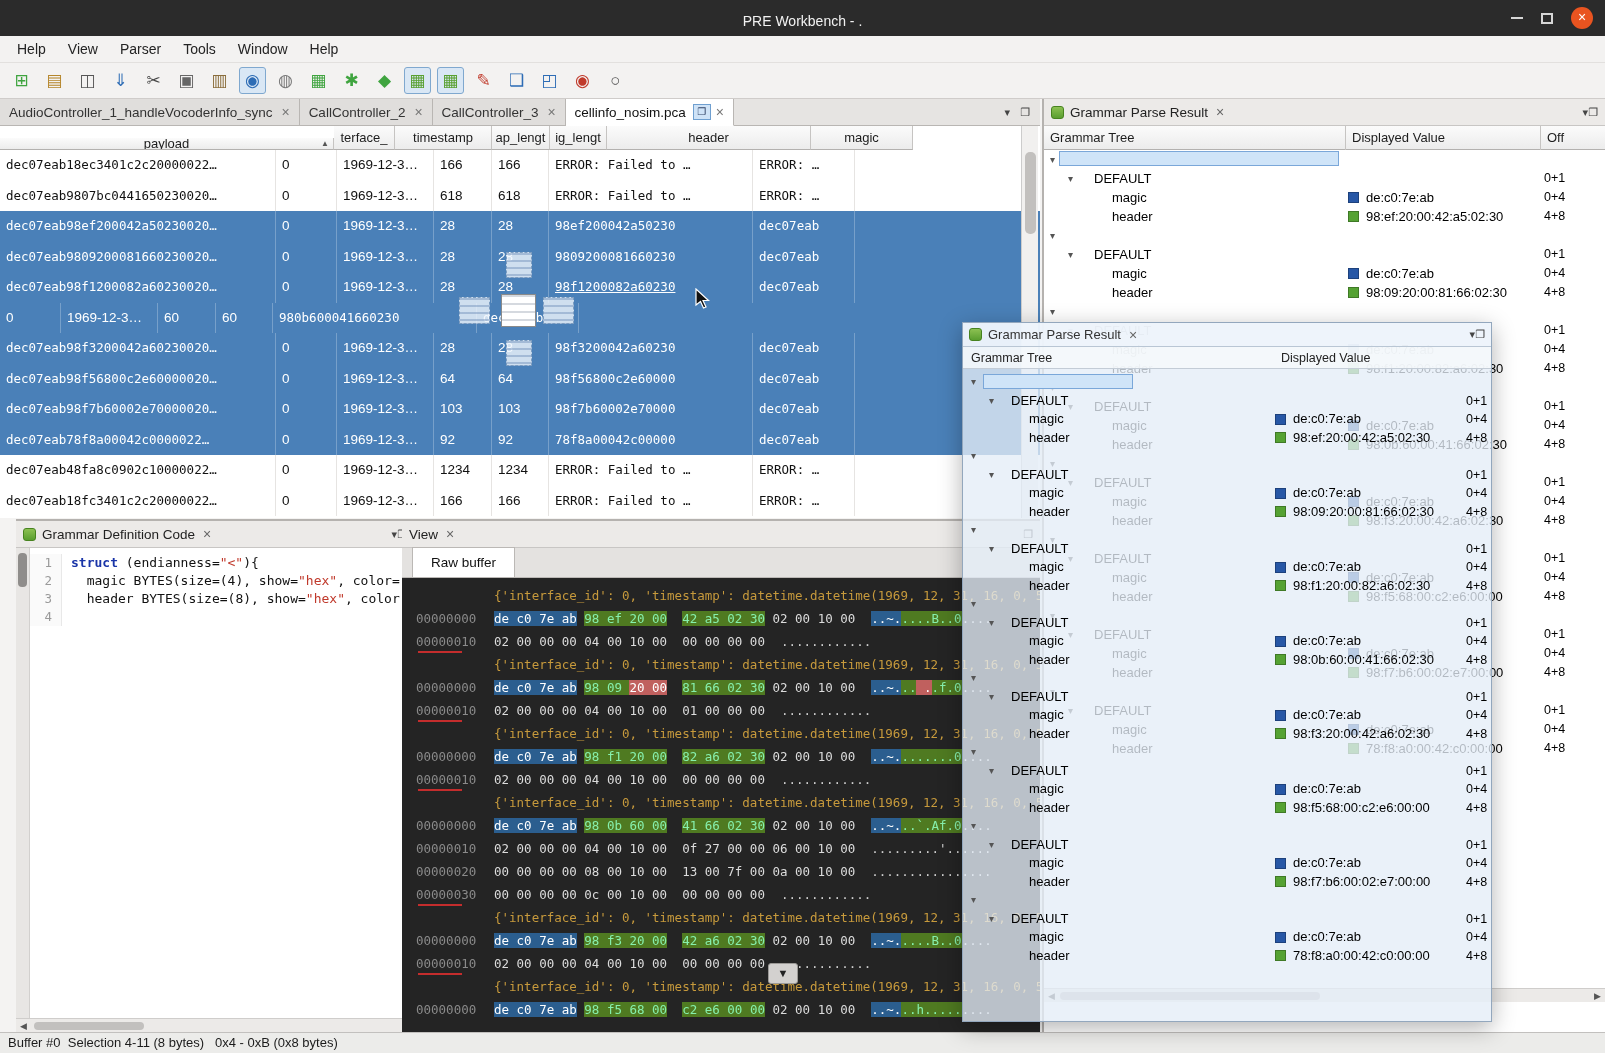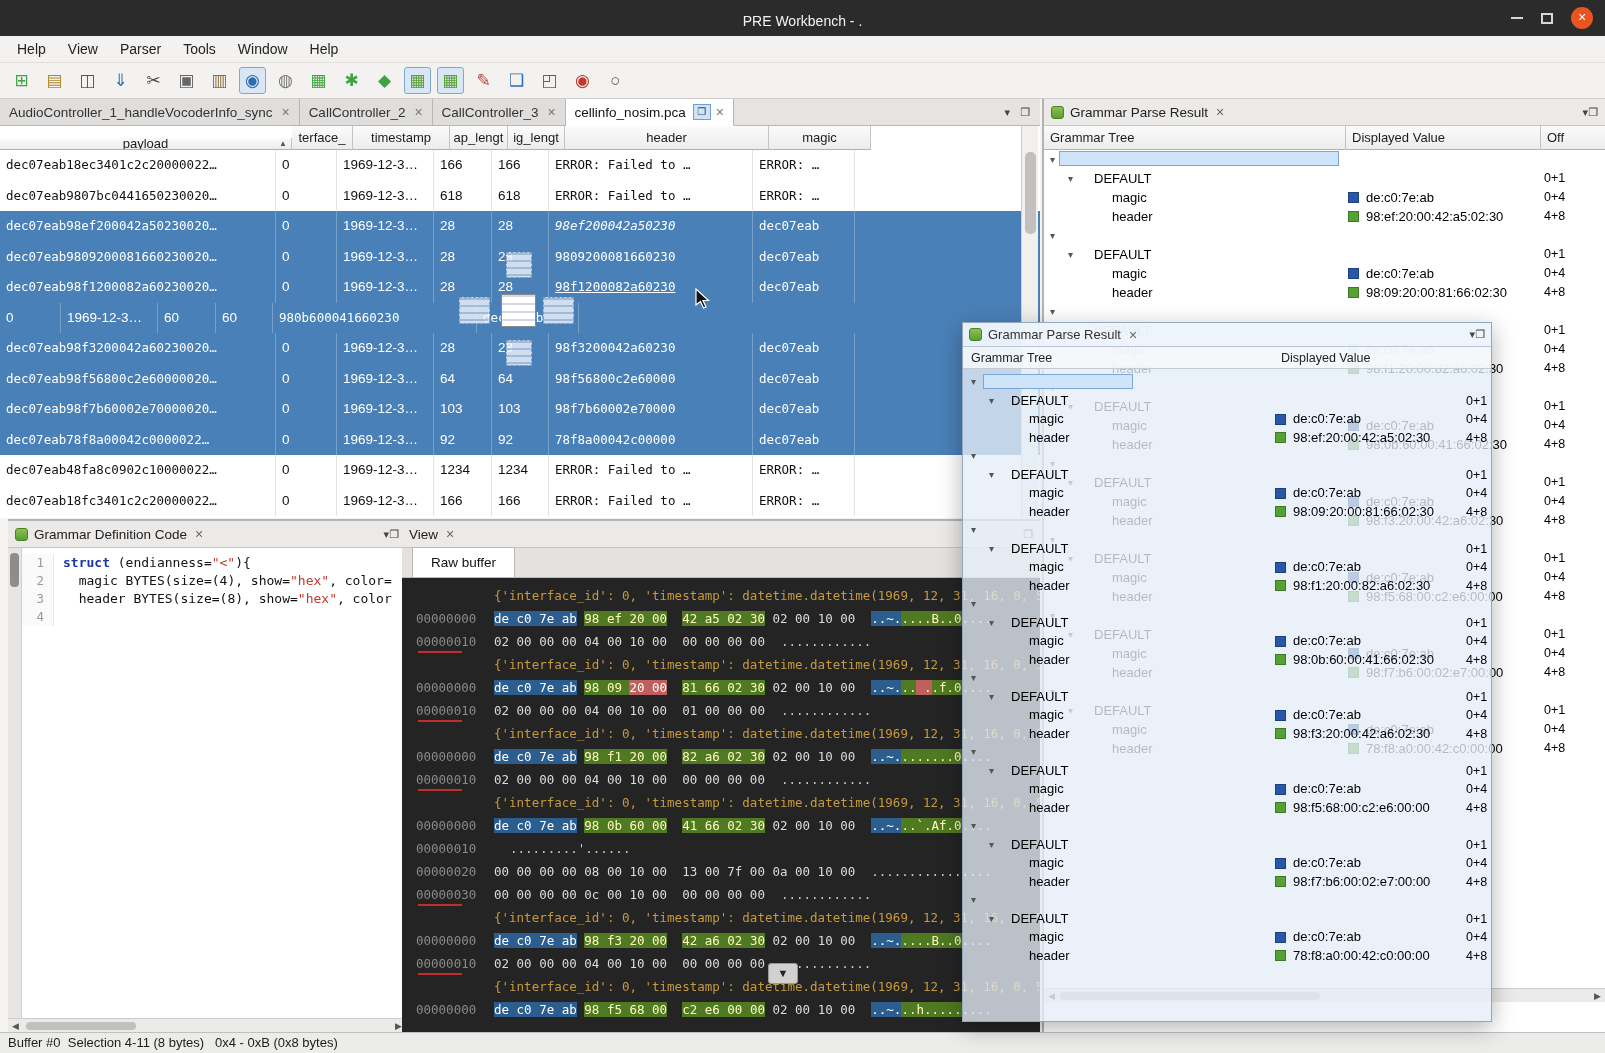--- a/index.html
+++ b/index.html
@@ -40,21 +40,21 @@
 .trow.sel{background:var(--selection)}
 .trow.sel .td{color:#fff;border-right-color:rgba(255,255,255,.25)}
 #table-vscroll{left:1021px;top:126px;width:17px;height:392px;background:#f1f0ef;border-left:1px solid #ccc}
 #table-vthumb{position:absolute;left:3px;top:26px;width:11px;height:82px;background:#c2c0be;border-radius:5px}
 
 .panel-title{height:27px;background:#eceae8;border-bottom:1px solid #c8c6c4;display:flex;align-items:center;padding:0 7px;font-size:13.5px;color:#222}
 .panel-icon{width:13px;height:13px;border-radius:3px;background:linear-gradient(#8cc152,#5a9e2f);border:1px solid #47831f;margin-right:6px;flex:none}
 .panel-close{margin-left:8px;color:#666;font-size:14px}
 .spacer{flex:1}
 
-#gdc-panel{left:8px;top:519px;width:400px;height:513px;background:#fff;border-top:2px solid #b5b2af;border-right:2px solid #b5b2af}
+#gdc-panel{left:16px;top:519px;width:400px;height:513px;background:#fff;border-top:2px solid #b5b2af;border-right:2px solid #b5b2af}
 #gdc-strip{position:absolute;left:0;top:27px;width:14px;bottom:14px;background:#e8e6e4;border-right:1px solid #d2d0ce}
 #gdc-thumb{position:absolute;left:2px;top:5px;width:9px;height:34px;background:#8f8d8b;border-radius:4px}
 #gdc-code{position:absolute;left:14px;top:27px;right:0;bottom:14px;background:#fff;overflow:hidden;padding-top:6px}
 .code-line{display:flex;height:18px;font-family:"DejaVu Sans Mono",monospace;font-size:13px}
 .lnum{width:32px;flex:none;text-align:right;padding-right:9px;color:#9a9a9a;background:#fafafa;border-right:1px solid #e8e8e8;font-size:12.5px;line-height:18px}
 .code-text{padding-left:9px;white-space:pre;line-height:18px}
 .c-kw{color:#1a35a8;font-weight:bold}
 .c-str{color:#c0392b}
 .c-num{color:#111}
 .c-pl{color:#111}
@@ -65,21 +65,21 @@
 #zoom-tabstrip{position:absolute;left:0;top:27px;width:100%;height:30px;background:#e4e2e0;border-bottom:1px solid #bbb8b5;display:flex;align-items:flex-end;padding-left:10px}
 #raw-buffer-tab{height:30px;background:#fff;border:1px solid #bbb8b5;border-bottom:none;padding:0 18px;line-height:30px;font-size:13.5px;color:#111}
 #hex-view{position:absolute;left:0;top:57px;width:100%;bottom:0;background:#242424;overflow:hidden;padding:6px 0 0 14px;font-family:"DejaVu Sans Mono",monospace;font-size:12.5px}
 .hex-ann{color:var(--annotation);padding-left:78px;height:23px;line-height:23px;white-space:pre;overflow:hidden}
 .hex-line{position:relative;height:23px;line-height:23px;white-space:pre;display:flex}
 .hex-line.end::after{content:"";position:absolute;left:2px;bottom:0;width:44px;height:2px;background:#c42d2d}
 .hex-off{color:#8a8a8a;width:64px;flex:none;margin-right:14px}
 .hex-bytes{color:#dcdcdc}
 .hex-ascii{color:#cfcfcf;margin-left:16px}
 .b-m{background:var(--hex_magic_bg);color:#fff}
-.b-h{background:var(--hex_header_bg);color:#fef9c3}
+.b-h{background:var(--hex_header_bg);color:#86efac}
 .b-s{background:var(--hex_selection_bg);color:#fff}
 #zoom-down-btn{position:absolute;left:366px;top:442px;width:30px;height:21px;background:#d3d1cf;border:1px solid #9b9996;border-radius:3px;text-align:center;font-size:11px;line-height:19px;color:#222}
 
 #right-panel{left:1042px;top:99px;width:563px;height:933px;background:#fff;border-left:2px solid #b5b2af}
 #rp-cols{position:absolute;left:0;top:27px;width:100%;height:24px;background:linear-gradient(#fbfbfb,#ececec);border-bottom:1px solid #b3b1af;font-size:13px;color:#1d1d1d}
 .rp-col-label{position:absolute;top:0;line-height:24px}
 #rp-col-tree{left:6px}
 #rp-col-value{left:301px;border-left:1px solid #c6c4c2;padding-left:6px}
 #rp-col-off{left:496px;border-left:1px solid #c6c4c2;padding-left:6px}
 #rp-tree{position:absolute;left:0;top:51px;width:100%;bottom:60px;overflow:hidden}
@@ -172,21 +172,21 @@
         <span class="tab-close">×</span>
       </div>
       <span class="tabbar-right">
         <span class="small-btn">▾</span>
         <span class="small-btn">❐</span>
       </span>
     </div>
 
   <div id="table-area" class="abs">
     <div id="packet-header">
-        <div class="th" style="width: 292px; margin-top: 12px;">
+        <div class="th" style="width: 334px; margin-top: 12px;">
           <span>payload</span>
           <span class="sort">▲</span>
         </div>
         <div class="th" style="width: 61px;">
           <span>terface_</span>
         </div>
         <div class="th" style="width: 97px;">
           <span>timestamp</span>
         </div>
         <div class="th" style="width: 58px;">
@@ -220,21 +220,21 @@
           <div class="td" style="width: 57px;">618</div>
           <div class="td mono" style="width: 204px;">ERROR: Failed to …</div>
           <div class="td mono" style="width: 102px;">ERROR: …</div>
         </div>
         <div class="trow sel">
           <div class="td mono" style="width: 276px;">dec07eab98ef200042a50230020…</div>
           <div class="td" style="width: 61px;">0</div>
           <div class="td" style="width: 97px;">1969-12-3…</div>
           <div class="td" style="width: 58px;">28</div>
           <div class="td" style="width: 57px;">28</div>
-          <div class="td mono" style="width: 204px; font-style: italic;">98ef200042a50230</div>
+          <div class="td mono" style="width: 204px;">98ef200042a50230</div>
           <div class="td mono" style="width: 102px;">dec07eab</div>
         </div>
         <div class="trow sel">
           <div class="td mono" style="width: 276px;">dec07eab9809200081660230020…</div>
           <div class="td" style="width: 61px;">0</div>
           <div class="td" style="width: 97px;">1969-12-3…</div>
           <div class="td" style="width: 58px;">28</div>
           <div class="td" style="width: 57px;">28</div>
           <div class="td mono" style="width: 204px;">9809200081660230</div>
           <div class="td mono" style="width: 102px;">dec07eab</div>
@@ -552,21 +552,21 @@
         <div class="hex-line"><span class="hex-off">00000000</span><span class="hex-bytes"><span class="b-m">de c0 7e ab</span><span class="b-p"> </span><span class="b-h">98 ef 20 00</span><span class="b-p">  </span><span class="b-h">42 a5 02 30</span><span class="b-p"> 02 00 10 00</span></span><span class="hex-ascii"><span class="b-m">..~.</span><span class="b-h">....B..0</span><span class="b-p">....</span></span></div>
         <div class="hex-line end"><span class="hex-off">00000010</span><span class="hex-bytes"><span class="b-p">02 00 00 00 04 00 10 00  00 00 00 00</span></span><span class="hex-ascii"><span class="b-p">............</span></span></div>
         <div class="hex-ann">{'interface_id': 0, 'timestamp': datetime.datetime(1969, 12, 31, 16, 0, 57, 57244), 'cap_length': 2</div>
         <div class="hex-line"><span class="hex-off">00000000</span><span class="hex-bytes"><span class="b-m">de c0 7e ab</span><span class="b-p"> </span><span class="b-h">98 09 </span><span class="b-s">20 00</span><span class="b-p">  </span><span class="b-h">81 66 02 30</span><span class="b-p"> 02 00 10 00</span></span><span class="hex-ascii"><span class="b-m">..~.</span><span class="b-h">..</span><span class="b-s"> .</span><span class="b-h">.f.0</span><span class="b-p">....</span></span></div>
         <div class="hex-line end"><span class="hex-off">00000010</span><span class="hex-bytes"><span class="b-p">02 00 00 00 04 00 10 00  01 00 00 00</span></span><span class="hex-ascii"><span class="b-p">............</span></span></div>
         <div class="hex-ann">{'interface_id': 0, 'timestamp': datetime.datetime(1969, 12, 31, 16, 0, 57, 57245), 'cap_length': 2</div>
         <div class="hex-line"><span class="hex-off">00000000</span><span class="hex-bytes"><span class="b-m">de c0 7e ab</span><span class="b-p"> </span><span class="b-h">98 f1 20 00</span><span class="b-p">  </span><span class="b-h">82 a6 02 30</span><span class="b-p"> 02 00 10 00</span></span><span class="hex-ascii"><span class="b-m">..~.</span><span class="b-h">.......0</span><span class="b-p">....</span></span></div>
         <div class="hex-line end"><span class="hex-off">00000010</span><span class="hex-bytes"><span class="b-p">02 00 00 00 04 00 10 00  00 00 00 00</span></span><span class="hex-ascii"><span class="b-p">............</span></span></div>
         <div class="hex-ann">{'interface_id': 0, 'timestamp': datetime.datetime(1969, 12, 31, 16, 0, 57, 57246), 'cap_length':</div>
         <div class="hex-line"><span class="hex-off">00000000</span><span class="hex-bytes"><span class="b-m">de c0 7e ab</span><span class="b-p"> </span><span class="b-h">98 0b 60 00</span><span class="b-p">  </span><span class="b-h">41 66 02 30</span><span class="b-p"> 02 00 10 00</span></span><span class="hex-ascii"><span class="b-m">..~.</span><span class="b-h">..`.Af.0</span><span class="b-p">....</span></span></div>
-        <div class="hex-line"><span class="hex-off">00000010</span><span class="hex-ascii"><span class="b-p">.........'......</span></span></div>
+        <div class="hex-line"><span class="hex-off">00000010</span><span class="hex-bytes"><span class="b-p">02 00 00 00 04 00 10 00  0f 27 00 00 06 00 10 00</span></span><span class="hex-ascii"><span class="b-p">.........'......</span></span></div>
         <div class="hex-line"><span class="hex-off">00000020</span><span class="hex-bytes"><span class="b-p">00 00 00 00 08 00 10 00  13 00 7f 00 0a 00 10 00</span></span><span class="hex-ascii"><span class="b-p">................</span></span></div>
         <div class="hex-line end"><span class="hex-off">00000030</span><span class="hex-bytes"><span class="b-p">00 00 00 00 0c 00 10 00  00 00 00 00</span></span><span class="hex-ascii"><span class="b-p">............</span></span></div>
         <div class="hex-ann">{'interface_id': 0, 'timestamp': datetime.datetime(1969, 12, 31, 16, 0, 57, 57259), 'cap_length':</div>
         <div class="hex-line"><span class="hex-off">00000000</span><span class="hex-bytes"><span class="b-m">de c0 7e ab</span><span class="b-p"> </span><span class="b-h">98 f3 20 00</span><span class="b-p">  </span><span class="b-h">42 a6 02 30</span><span class="b-p"> 02 00 10 00</span></span><span class="hex-ascii"><span class="b-m">..~.</span><span class="b-h">....B..0</span><span class="b-p">....</span></span></div>
         <div class="hex-line end"><span class="hex-off">00000010</span><span class="hex-bytes"><span class="b-p">02 00 00 00 04 00 10 00  00 00 00 00</span></span><span class="hex-ascii"><span class="b-p">............</span></span></div>
         <div class="hex-ann">{'interface_id': 0, 'timestamp': datetime.datetime(1969, 12, 31, 16, 0, 57, 57763), 'cap_length': 6</div>
         <div class="hex-line"><span class="hex-off">00000000</span><span class="hex-bytes"><span class="b-m">de c0 7e ab</span><span class="b-p"> </span><span class="b-h">98 f5 68 00</span><span class="b-p">  </span><span class="b-h">c2 e6 00 00</span><span class="b-p"> 02 00 10 00</span></span><span class="hex-ascii"><span class="b-m">..~.</span><span class="b-h">..h.....</span><span class="b-p">....</span></span></div>
       </div>
     <div id="zoom-down-btn">▼</div>
   </div>

